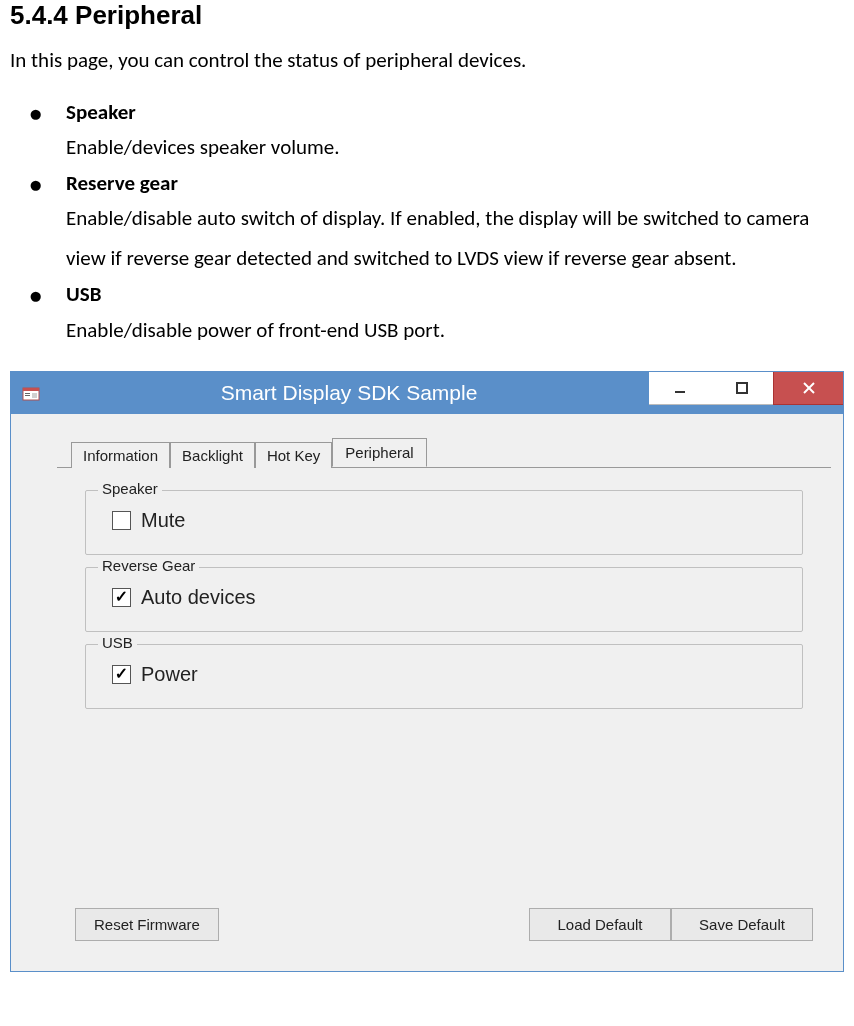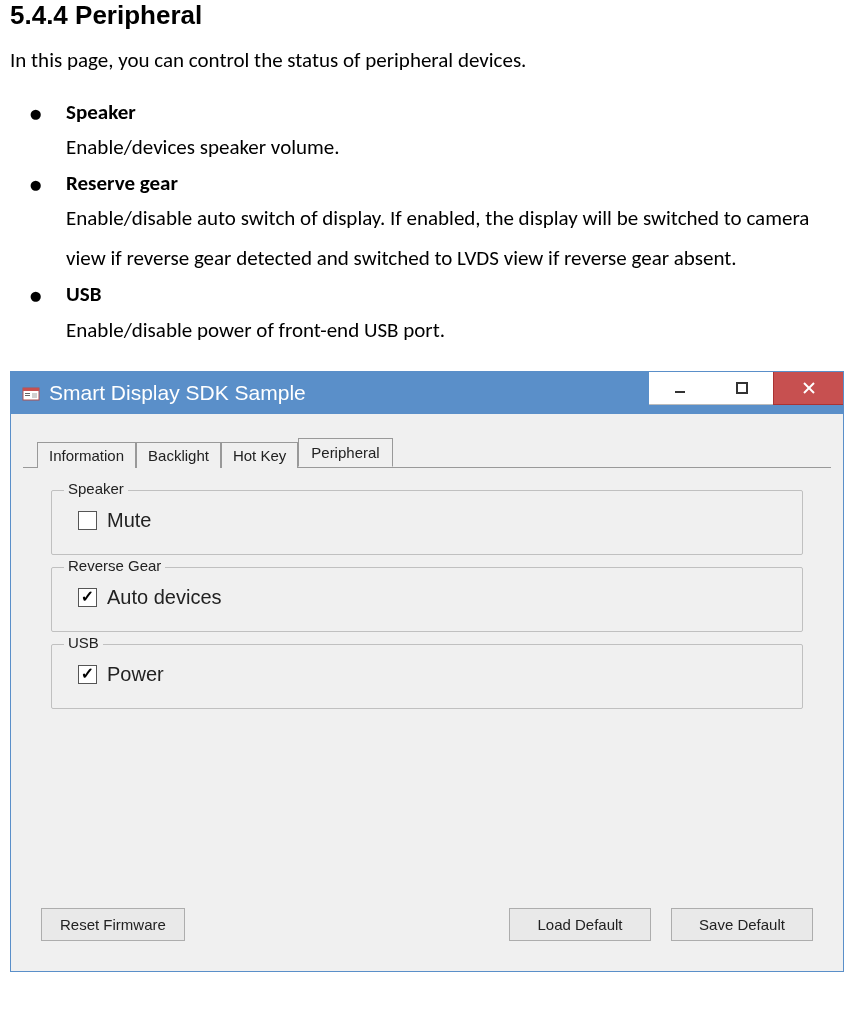--- a/index.html
+++ b/index.html
@@ -68,21 +68,21 @@
   .title-bar-icon {
     width: 20px;
     height: 20px;
     margin: 0 8px 0 10px;
     display: flex;
     align-items: center;
     justify-content: center;
   }
   .title-bar-text {
     flex: 1;
-    text-align: left;
+    text-align: center;
     font-size: 21px;
     color: #fff;
     padding-right: 0;
   }
   .title-bar-buttons {
     display: flex;
     height: 100%;
   }
   .title-btn {
     width: 62px;
@@ -101,20 +101,21 @@
     color: #fff;
     width: 70px;
     border-left: 1px solid #a33;
     border-bottom: 1px solid #a33;
   }
   .title-btn svg { display: block; }
 
   .window-body {
     background: #f0f0f0;
     padding: 12px;
+    margin-left: 34px;
   }
 
   .tab-strip {
     display: flex;
     align-items: flex-end;
     padding: 12px 10px 0 14px;
     position: relative;
     border-bottom: 1px solid #999;
   }
   .tab {
@@ -178,21 +179,21 @@
     color: #000;
   }
   .chk-label {
     font-size: 20px;
     color: #222;
   }
 
   .button-bar {
     display: flex;
     padding: 0 18px 18px 18px;
-    gap: 20px;
+    gap: 0;
   }
   .button-bar .spacer { flex: 1; }
   .win-btn {
     border: 1px solid #adadad;
     background: #e9e9e9;
     padding: 7px 18px;
     font-size: 15px;
     color: #222;
     min-width: 142px;
     text-align: center;

